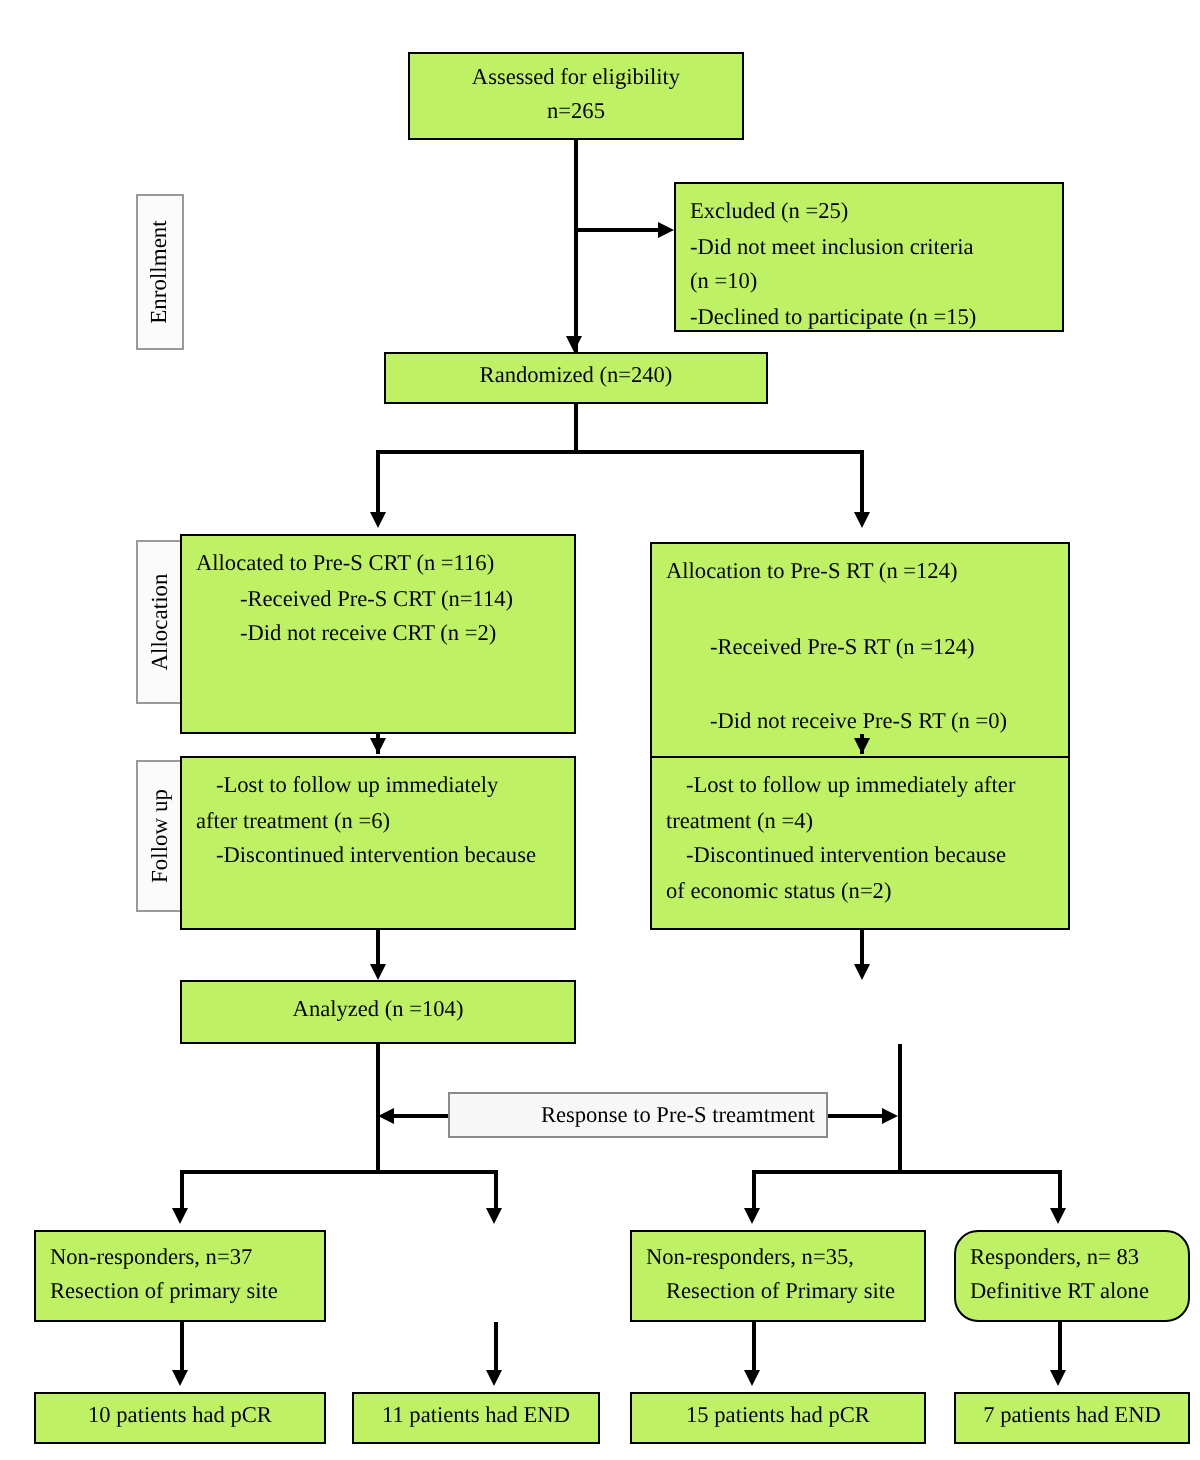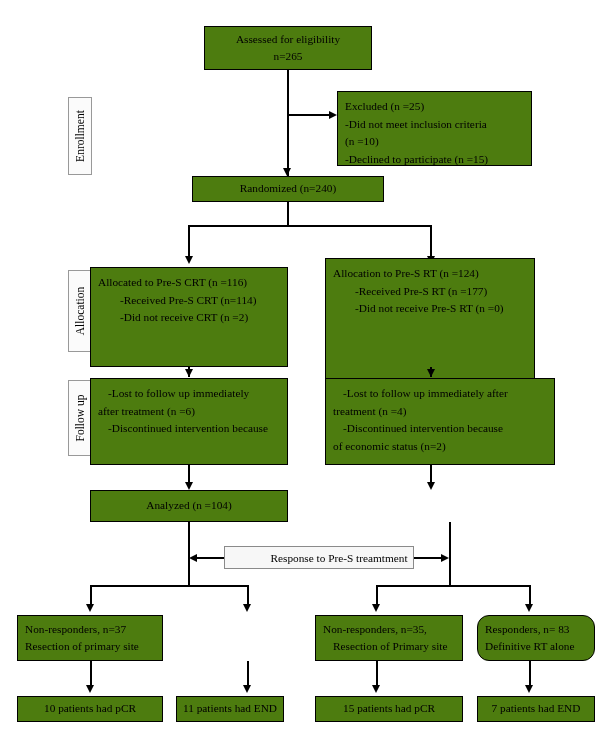--- a/index.html
+++ b/index.html
@@ -17,21 +17,21 @@
     height: 730px;
     background: #ffffff;
     overflow: hidden;
   }
 
   
   .box {
     position: absolute;
     box-sizing: border-box;
     border: 1.6px solid #000;
-    background: #4d7c0f;
+    background: #bef264;
     display: flex;
     flex-direction: column;
     justify-content: center;
     font-size: 11.3px;
     line-height: 1.55;
   }
   .box.center   { align-items: center;  text-align: center; }
   .box.left     { align-items: flex-start; text-align: right; padding-left: 7px; padding-right: 11px; }
   .box.topalign { justify-content: flex-start; padding-top: 6px; }
   .box .ln { display: block; white-space: nowrap; }
@@ -138,42 +138,42 @@
   <div class="stage" style="left:68px; top:270px; width:24px; height:82px;">
     <span>Allocation</span>
   </div>
 
   <div class="box left topalign" style="left:90px; top:267px; width:198px; height:100px;">
     <span class="ln">Allocated to Pre-S CRT (n =116)</span>
     <span class="ln ind">-Received Pre-S CRT (n=114)</span>
     <span class="ln ind">-Did not receive CRT (n =2)</span>
   </div>
 
-  <div class="box left topalign" style="left:325px; top:258px; width:210px; height:128px;">
+  <div class="box left topalign" style="left:325px; top:271px; width:210px; height:128px;gap:20px;">
     <span class="ln">Allocation to Pre-S RT (n =124)</span>
-    <span class="ln ind">-Received Pre-S RT (n =177)</span>
+    <span class="ln ind">-Received Pre-S RT (n =124)</span>
     <span class="ln ind">-Did not receive Pre-S RT (n =0)</span>
   </div>
 
   <div class="vline" style="left:188px; top:367px; height:10px;"></div>
   <div class="arrow-d" style="left:184.5px; top:369px;"></div>
   <div class="vline" style="left:430px; top:367px; height:10px;"></div>
   <div class="arrow-d" style="left:426.5px; top:369px;"></div>
 
   <div class="stage" style="left:68px; top:380px; width:24px; height:76px;">
     <span>Follow up</span>
   </div>
 
   <div class="box left topalign" style="left:90px; top:378px; width:198px; height:87px;">
     <span class="ln ind-s">-Lost to follow up immediately</span>
     <span class="ln">after treatment (n =6)</span>
     <span class="ln ind-s">-Discontinued intervention because</span>
   </div>
 
-  <div class="box left topalign" style="left:325px; top:378px; width:230px; height:87px;">
+  <div class="box left topalign" style="left:325px; top:378px; width:210px; height:87px;">
     <span class="ln ind-s">-Lost to follow up immediately after</span>
     <span class="ln">treatment (n =4)</span>
     <span class="ln ind-s">-Discontinued intervention because</span>
     <span class="ln">of economic status (n=2)</span>
   </div>
 
   <div class="vline" style="left:188px; top:465px; height:22px;"></div>
   <div class="arrow-d" style="left:184.5px; top:482px;"></div>
   <div class="vline" style="left:430px; top:465px; height:22px;"></div>
   <div class="arrow-d" style="left:426.5px; top:482px;"></div>
@@ -230,21 +230,21 @@
   <div class="arrow-d" style="left:243px; top:685px;"></div>
   <div class="vline" style="left:376px; top:661px; height:28px;"></div>
   <div class="arrow-d" style="left:372px; top:685px;"></div>
   <div class="vline" style="left:529px; top:661px; height:28px;"></div>
   <div class="arrow-d" style="left:525px; top:685px;"></div>
 
   <div class="box center" style="left:17px; top:696px; width:146px; height:26px;">
     <span class="ln">10 patients had pCR</span>
   </div>
 
-  <div class="box center" style="left:176px; top:696px; width:108px; height:26px;">
+  <div class="box center" style="left:176px; top:696px; width:124px; height:26px;">
     <span class="ln">11 patients had END</span>
   </div>
 
   <div class="box center" style="left:315px; top:696px; width:148px; height:26px;">
     <span class="ln">15 patients had pCR</span>
   </div>
 
   <div class="box center" style="left:477px; top:696px; width:118px; height:26px;">
     <span class="ln">7 patients had END</span>
   </div>

